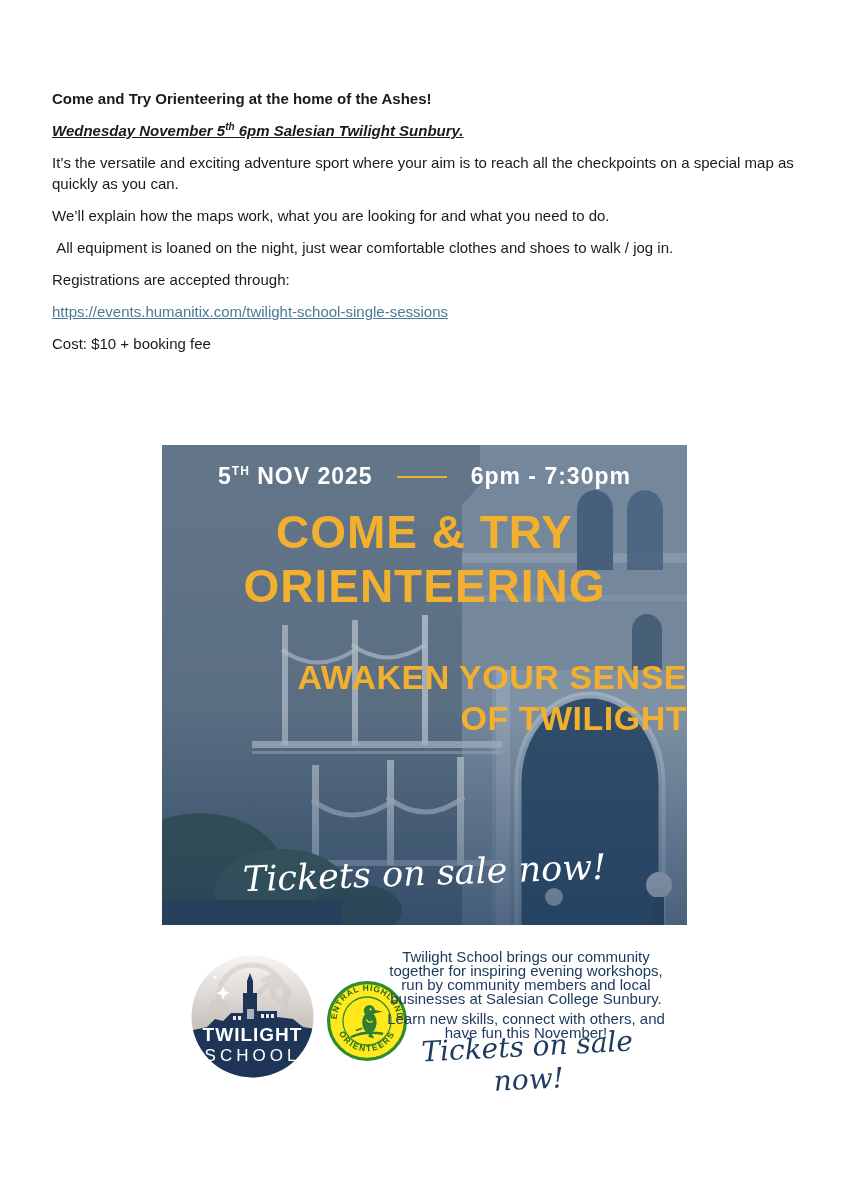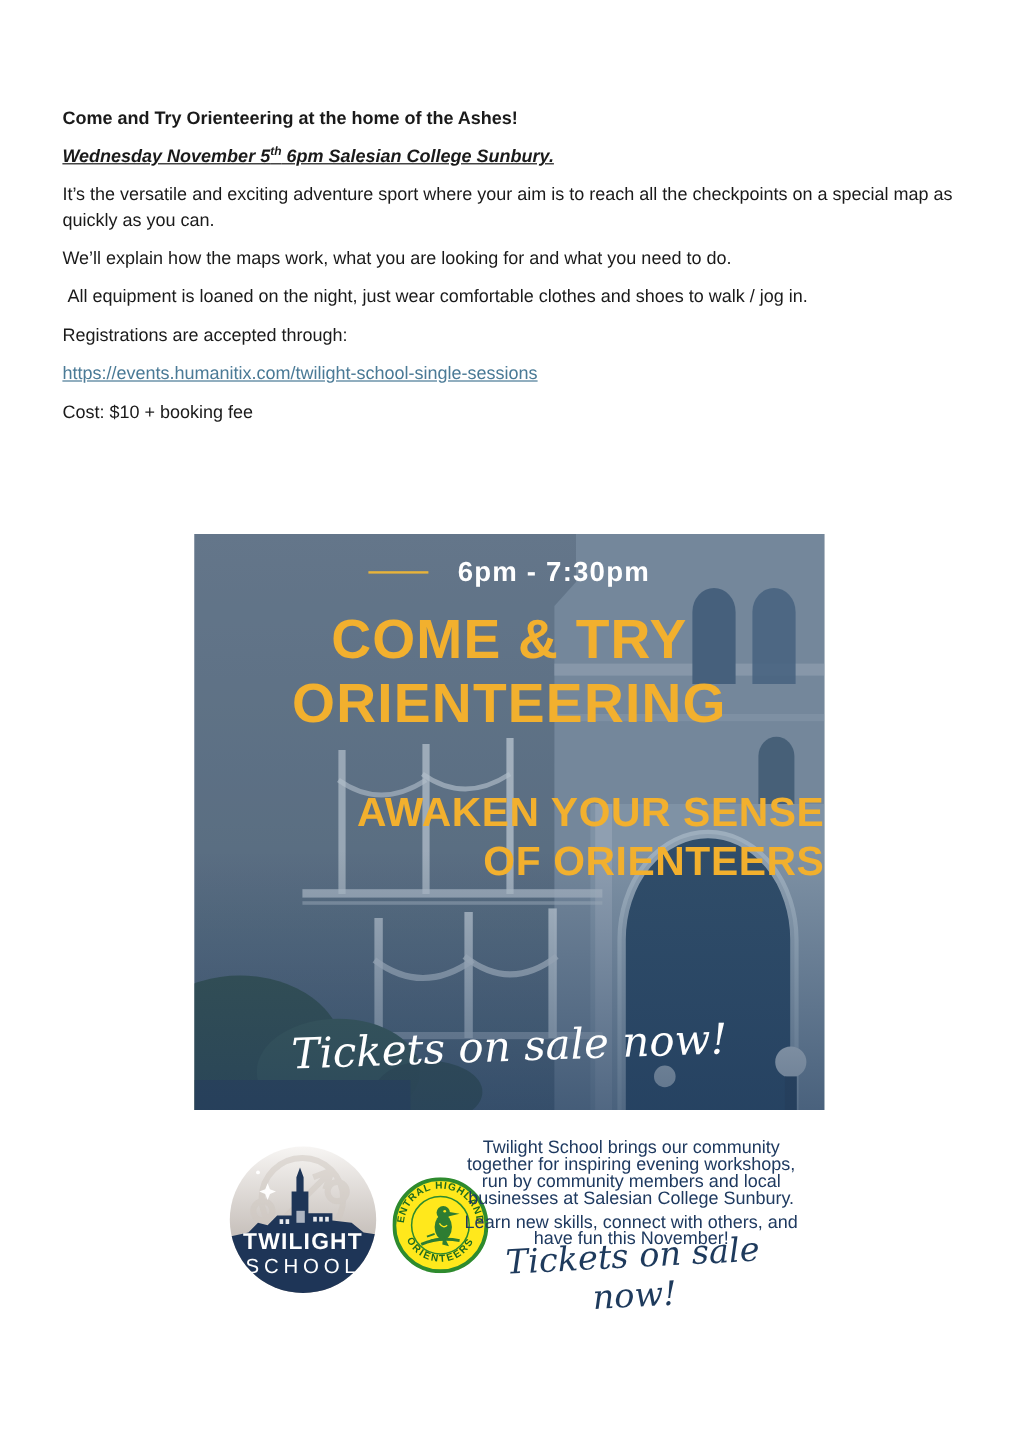--- a/index.html
+++ b/index.html
@@ -65,21 +65,21 @@
     font-size:28px; transform:rotate(-3deg);
   }
 </style>
 </head>
 <body>
 
 <div class="page">
 
   <div class="doc">
     <p class="heading">Come and Try Orienteering at the home of the Ashes!</p>
-    <p class="subheading"><span>Wednesday November 5</span><sup>th</sup><span> 6pm Salesian College Sunbury.</span></p>
+    <p class="subheading"><span>Wednesday November 5</span><sup>th</sup><span> 6pm Salesian Twilight Sunbury.</span></p>
     <p>It’s the versatile and exciting adventure sport where your aim is to reach all the checkpoints on a special map as quickly as you can.</p>
     <p>We’ll explain how the maps work, what you are looking for and what you need to do.</p>
     <p>&nbsp;All equipment is loaned on the night, just wear comfortable clothes and shoes to walk / jog in.</p>
     <p>Registrations are accepted through:</p>
     <p><a href="#">https://events.humanitix.com/twilight-school-single-sessions</a></p>
     <p>Cost: $10 + booking fee</p>
   </div>
 
   <div class="poster">
     <svg class="scene" viewBox="0 0 525 480" preserveAspectRatio="none">
@@ -130,30 +130,31 @@
       <circle cx="497" cy="440" r="13" fill="#e8ecf0"></circle>
       <rect x="492" y="452" width="10" height="28" fill="#1c3550"></rect>
       <circle cx="392" cy="452" r="9" fill="#dfe5ea" opacity="0.9"></circle>
 
       <rect x="0" y="0" width="525" height="480" fill="#5a6e84" opacity="0.28"></rect>
       <rect x="0" y="0" width="525" height="480" fill="url(#shade)"></rect>
     </svg>
 
     <div class="overlay-text">
       <div class="poster-header">
+        <span><span>5</span><sup>TH</sup><span> NOV 2025</span></span>
         <span class="gold-rule"></span>
         <span>6pm - 7:30pm</span>
       </div>
       <div class="poster-title">
         <div>COME &amp; TRY</div>
         <div>ORIENTEERING</div>
       </div>
       <div class="poster-subtitle">
         <div>AWAKEN YOUR SENSE</div>
-        <div>OF ORIENTEERS</div>
+        <div>OF TWILIGHT</div>
       </div>
       <div class="poster-tickets">Tickets on sale now!</div>
     </div>
   </div>
 
   <div class="footer-twilight-logo">
     <svg viewBox="0 0 127 127" width="127" height="127">
       <defs>
         <linearGradient id="tw-top" x1="0" y1="0" x2="0" y2="1">
           <stop offset="0" stop-color="#f7f5f3"></stop>

